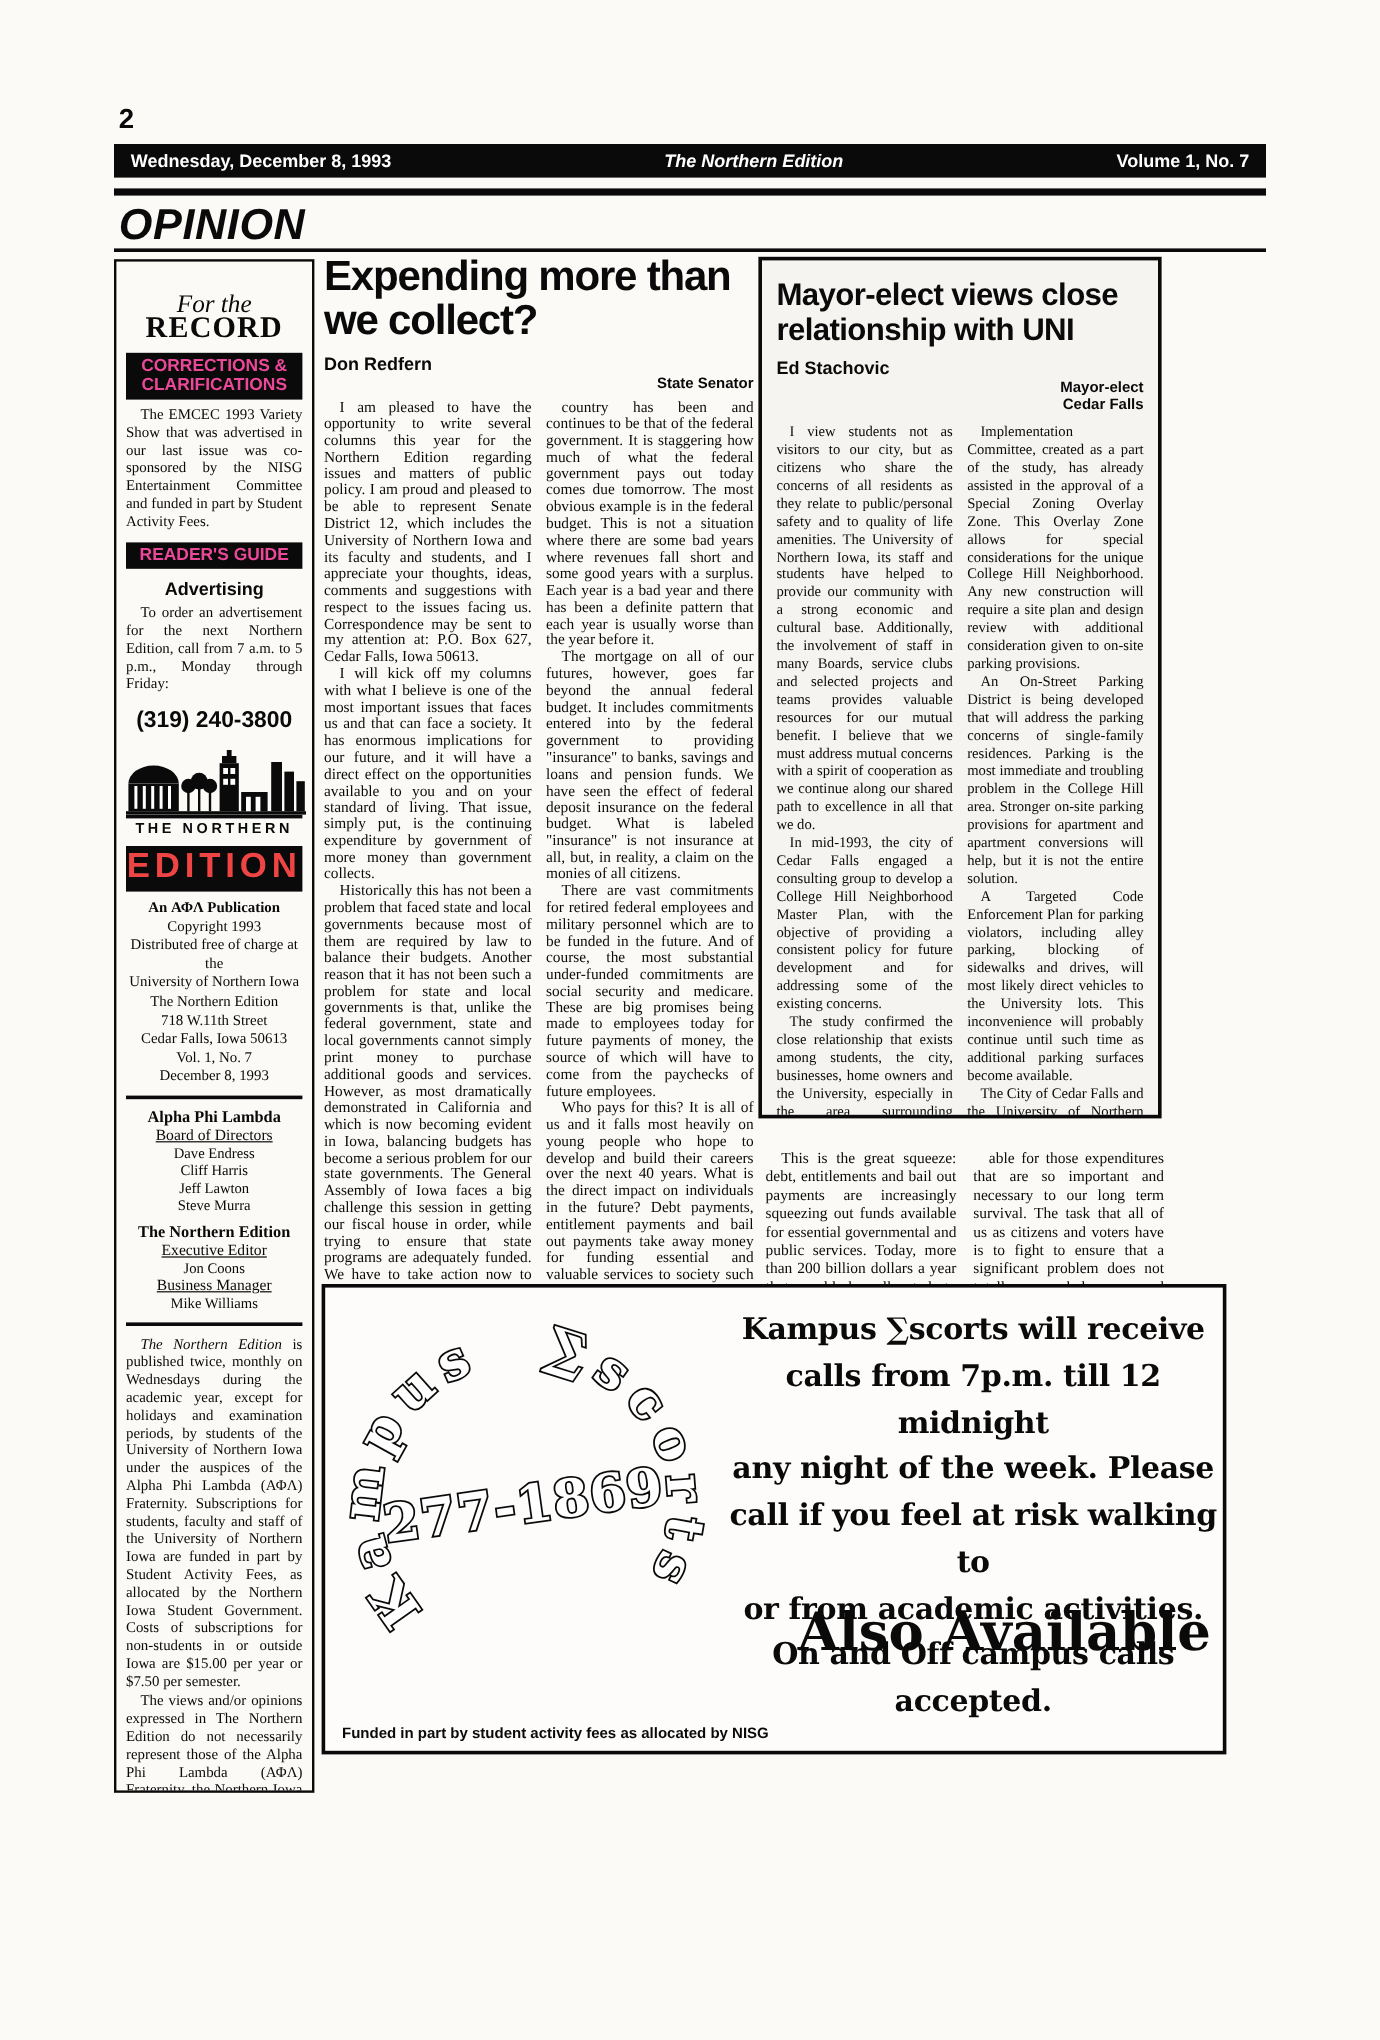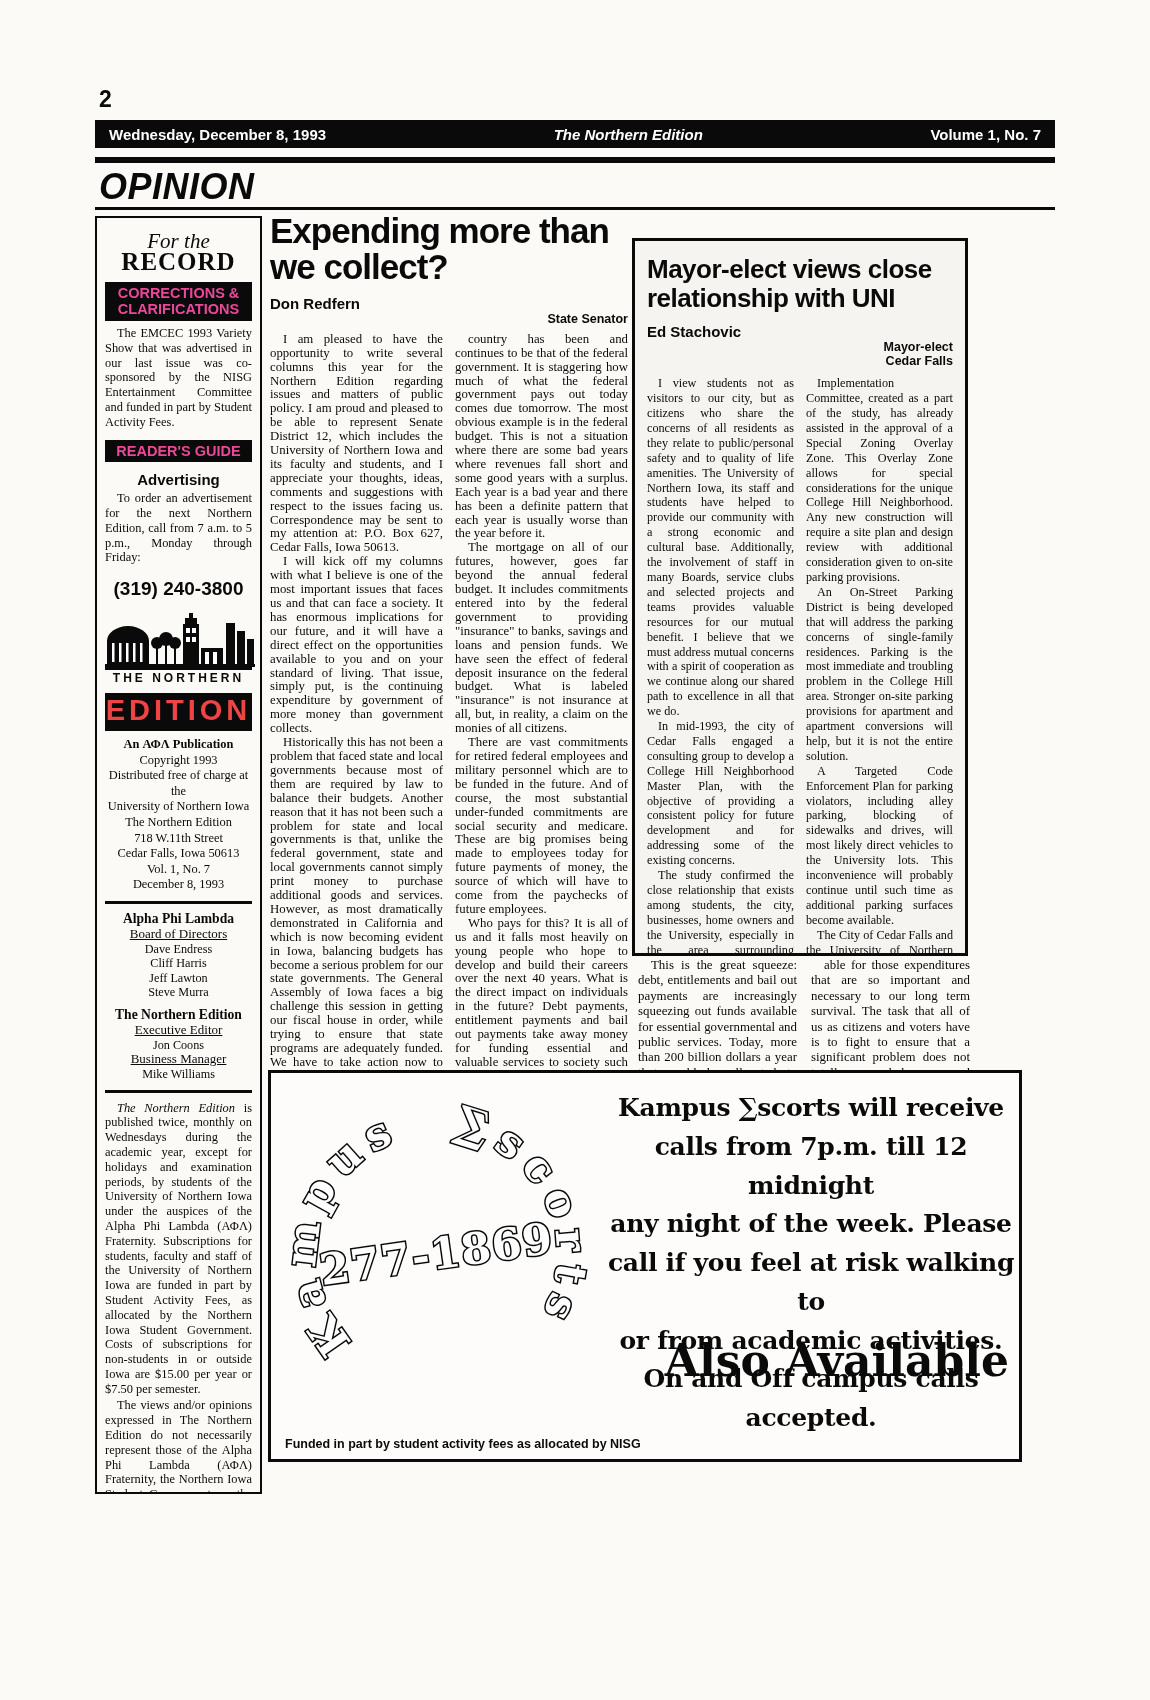--- a/index.html
+++ b/index.html
@@ -13,21 +13,21 @@
     display:flex; justify-content:space-between; align-items:center; padding:0 14px;
     font:bold 15px "Liberation Sans",sans-serif; }
   .mast-title { font-style:italic; }
   .thick-rule { left:95px; top:157px; width:960px; height:6px; background:#0a0a0a; }
   .section-heading { left:99px; top:166px; font:italic 900 36px "Liberation Sans",sans-serif; letter-spacing:.5px; }
   .section-rule { left:95px; top:207px; width:960px; height:3px; background:#0a0a0a; }
 
   
   .sidebar { left:95px; top:216px; width:167px; height:1278px; border:2px solid #0a0a0a;
     padding:12px 8px 8px; overflow:hidden; font-size:12.4px; line-height:14.8px; }
-  .kicker { text-align:center; font-style:italic; font-size:21px; margin-top:4px; }
+  .kicker { text-align:center; font-style:italic; font-size:21px; margin-top:16px; }
   .record-title { text-align:center; font-weight:bold; font-size:25px; letter-spacing:1px; margin:6px 0 12px; }
   .black-label { background:#0a0a0a; color:#ec4899; text-align:center; padding:3px 2px;
     font:bold 14.5px/1.15 "Liberation Sans",sans-serif; margin-bottom:5px; }
   .side-par { text-align:justify; }
   .side-par.ind { text-indent:12px; }
   .adv-head { text-align:center; font:bold 15px "Liberation Sans",sans-serif; margin:9px 0 3px; }
   .side-phone { text-align:center; font:bold 19px "Liberation Sans",sans-serif; margin:13px 0 10px; }
   .logo-wrap { margin:2px 0 6px; }
   .logo-sky { display:block; margin:0 auto; }
   .logo-strip { text-align:center; font:bold 12px "Liberation Sans",sans-serif; letter-spacing:3px;
@@ -48,21 +48,21 @@
   .article-main { left:270px; top:213px; width:358px; }
   .headline { font:bold 35px/1.04 "Liberation Sans",sans-serif; letter-spacing:-1px; }
   .byline { margin-top:9px; }
   .by-name { font:bold 15px "Liberation Sans",sans-serif; }
   .by-title { font:bold 12.5px "Liberation Sans",sans-serif;text-align:right; }
   .cols { display:flex; gap:12px; margin-top:7px; }
   .col { width:173px; font-size:12.8px; line-height:13.9px; text-align:justify; }
   .col p { text-indent:13px; }
 
   
-  .article-right { left:632px; top:238px; width:336px; height:718px; border:3px solid #0a0a0a;
+  .article-right { left:632px; top:214px; width:336px; height:718px; border:3px solid #0a0a0a;
     background:#f5f4f0; padding:14px 12px 8px; overflow:hidden; }
   .headline2 { font:bold 26px/1.1 "Liberation Sans",sans-serif; letter-spacing:-.5px; }
   .article-right .byline { margin-top:11px; }
   .article-right .cols { gap:12px; margin-top:8px; }
   .article-right .col { width:149px; font-size:12.2px; line-height:14.9px; }
   .article-right .col p { text-indent:11px; }
 
   
   .continuation { left:638px; top:958px; width:332px; display:flex; gap:14px; }
   .continuation .col { width:159px; font-size:12.9px; line-height:15.4px; }

